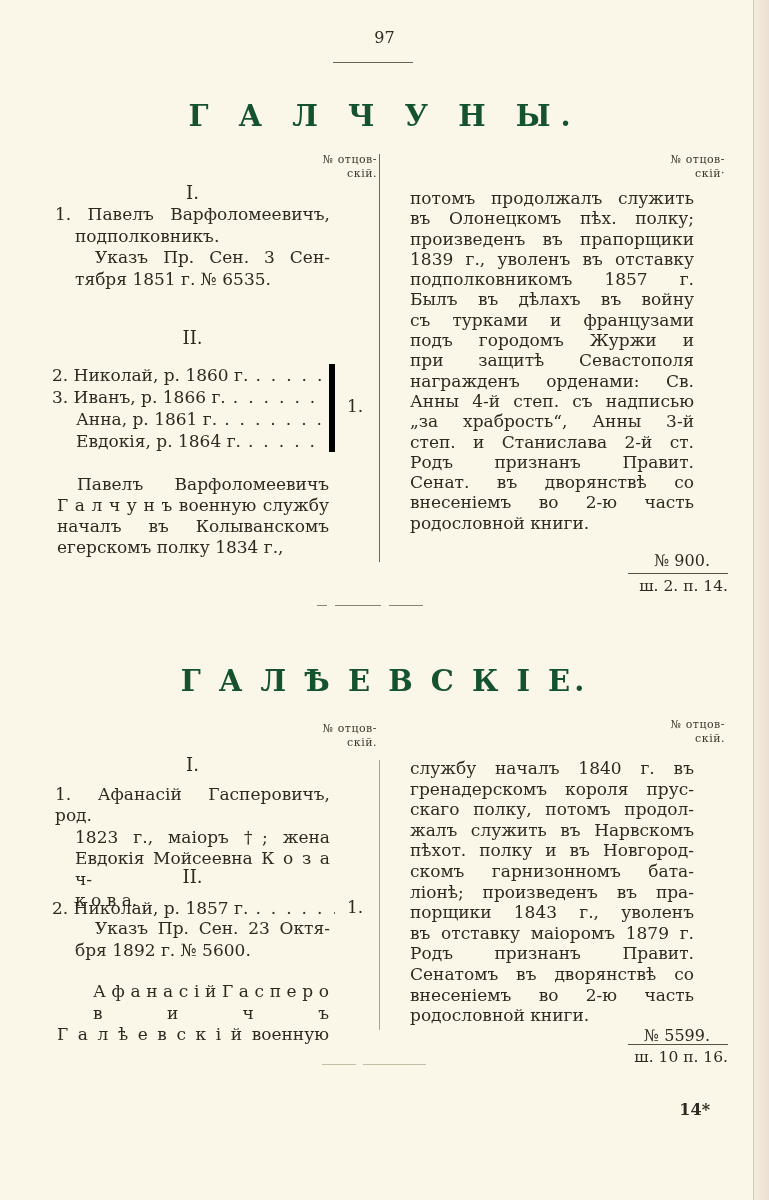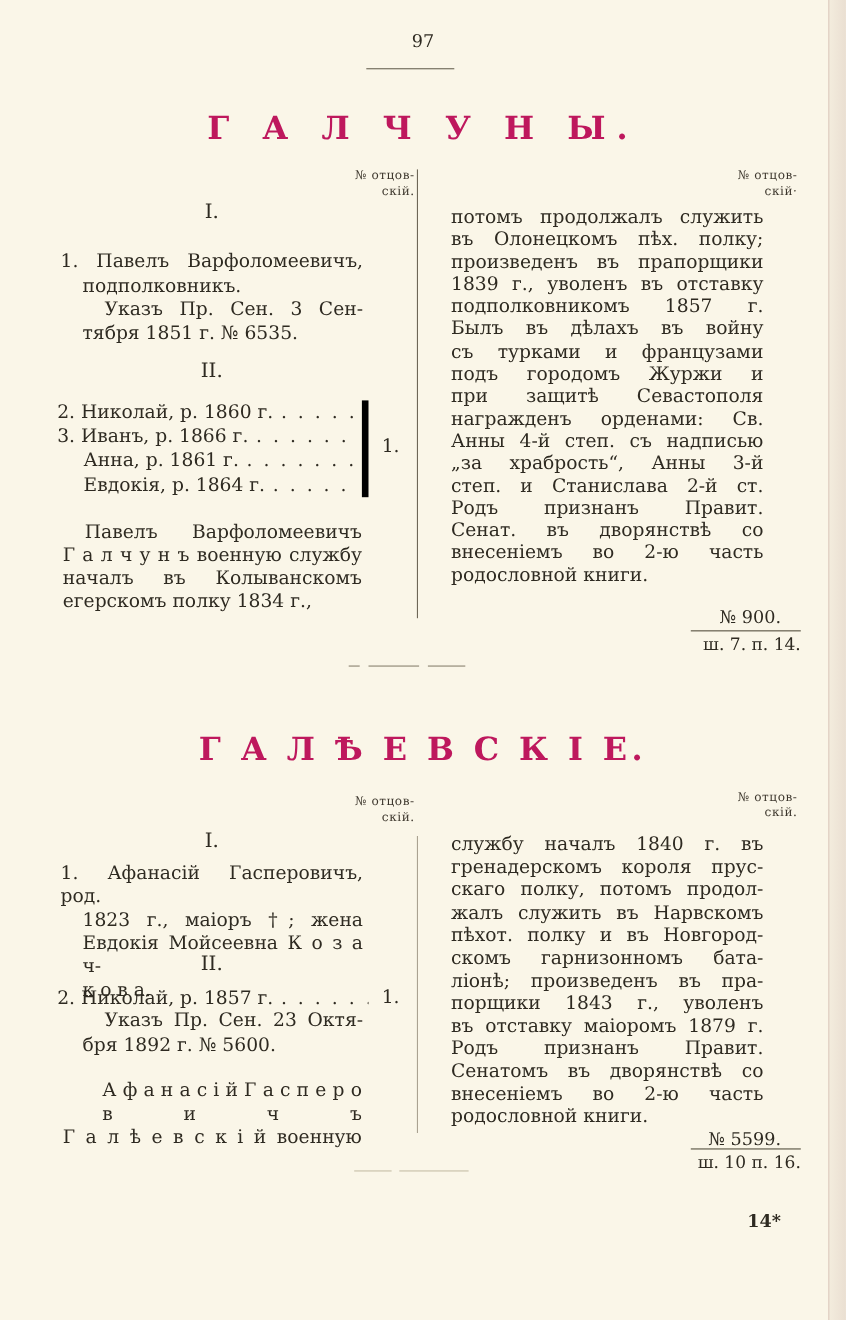--- a/index.html
+++ b/index.html
@@ -8,21 +8,21 @@
     background:#faf6e8;
     font-family:"DejaVu Serif","Liberation Serif",serif;
     color:#2e2a21;overflow:hidden;
   }
   .abs{position:absolute;}
   .c{text-align:center;}
   .r{text-align:right;}
   .j{text-align:justify;text-align-last:justify;}
   .body-line{font-size:17px;}
   .small-hdr{font-size:11px;line-height:14px;white-space:pre-line;color:#3b352b;letter-spacing:0.5px;}
-  .title{font-weight:bold;color:#be185d;width:769px;text-align:center;}
+  .title{font-weight:bold;color:#14532d;width:769px;text-align:center;}
   .title1{font-size:29px;letter-spacing:10px;}
   .title2{font-size:29px;letter-spacing:4px;}
   .roman{font-size:18px;width:275px;left:55px;text-align:center;}
   .hrule{position:absolute;height:1px;background:#55503f;}
   .vrule{position:absolute;width:1px;}
   .lh215 > div{line-height:21.5px;}
   .lh213 > div{line-height:21.3px;}
   .lh210 > div{line-height:21px;}
   .lh203 > div{line-height:20.3px;}
   .lh206 > div{line-height:20.6px;}
@@ -52,21 +52,21 @@
 
   <div class="abs small-hdr r" style="top:153px;left:295px;width:82px;">№ отцов-
 скій.</div>
   <div class="abs small-hdr r" style="top:153px;left:640px;width:85px;">№ отцов-
 скій·</div>
 
   <div class="vrule" style="left:379px;top:154px;height:408px;background:#6e6757;"></div>
 
   <div class="abs roman" style="top:182px;">I.</div>
 
-  <div class="abs body-line lh215" style="top:228px;left:55px;width:275px;">
+  <div class="abs body-line lh215" style="top:204px;left:55px;width:275px;">
     <div class="j">1. Павелъ Варфоломеевичъ,</div>
     <div style="padding-left:20px;">подполковникъ.</div>
     <div class="j" style="padding-left:40px;">Указъ Пр. Сен. 3 Сен-</div>
     <div style="padding-left:20px;">тября 1851 г. № 6535.</div>
   </div>
 
   <div class="abs roman" style="top:327px;">II.</div>
 
   <div class="abs body-line bracket" style="top:364px;left:52px;width:283px;">
     <div class="crow">
@@ -110,21 +110,21 @@
     <div class="j">„за храбрость“, Анны 3-й</div>
     <div class="j">степ. и Станислава 2-й ст.</div>
     <div class="j">Родъ признанъ Правит.</div>
     <div class="j">Сенат. въ дворянствѣ со</div>
     <div class="j">внесеніемъ во 2-ю часть</div>
     <div>родословной книги.</div>
   </div>
 
   <div class="abs recno r" style="top:551px;left:560px;width:150px;">№ 900.</div>
   <div class="hrule" style="top:573px;left:628px;width:100px;"></div>
-  <div class="abs shipline r" style="top:577px;left:578px;width:150px;">ш. 7. п. 14.</div>
+  <div class="abs shipline r" style="top:577px;left:578px;width:150px;">ш. 2. п. 14.</div>
 
   <div class="abs dashes" style="top:605px;left:317px;width:110px;gap:8px;">
     <span style="width:10px;background:#8a8270;"></span>
     <span style="width:46px;background:#8a8270;"></span>
     <span style="width:34px;background:#8a8270;"></span>
   </div>
 
   <div class="abs title title2" style="top:664px;left:0;">Г А Л Ѣ Е В С К І Е.</div>
 
   <div class="abs small-hdr r" style="top:722px;left:295px;width:82px;">№ отцов-

